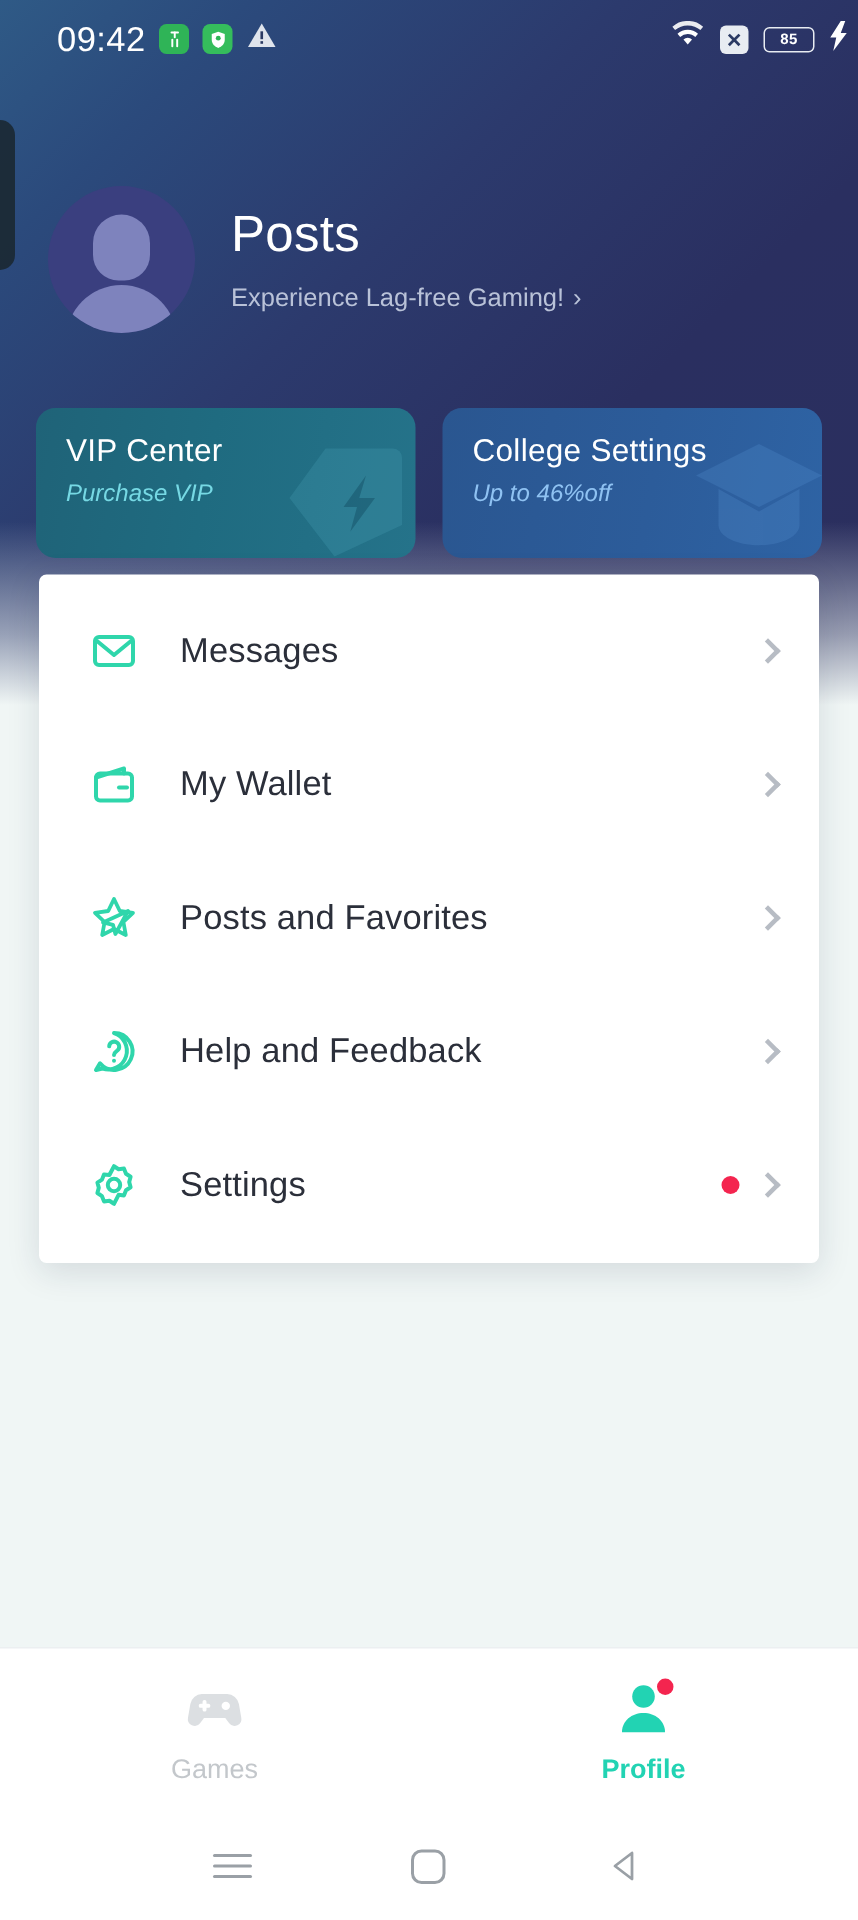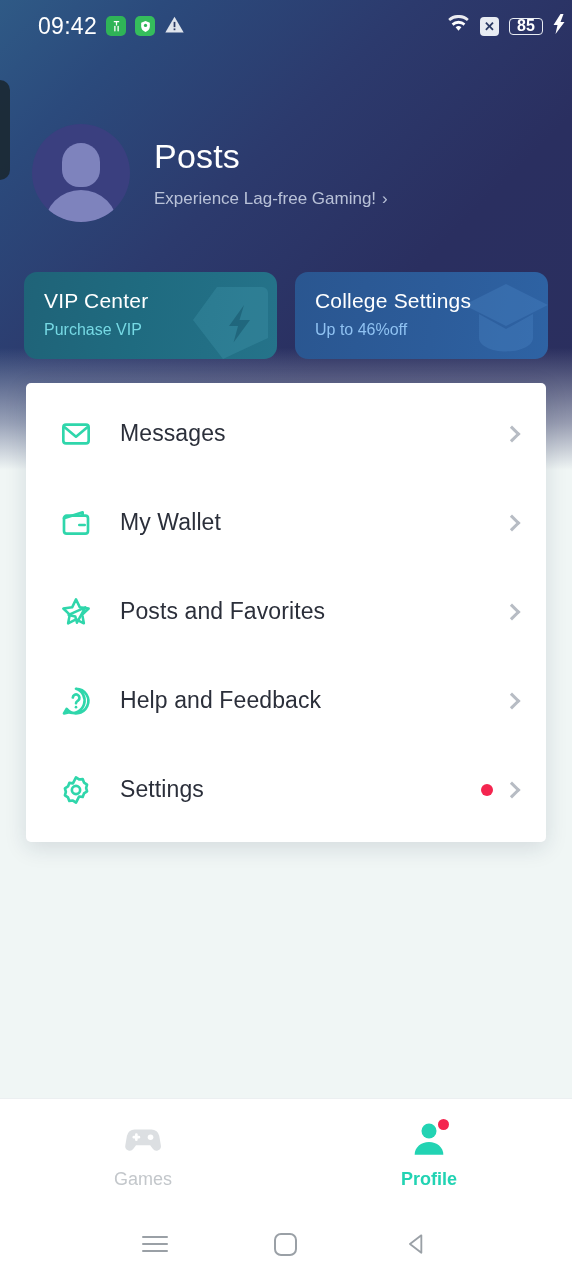--- a/index.html
+++ b/index.html
@@ -49,21 +49,21 @@
   .sb-appicon {
     width: 20px; height: 20px; border-radius: 5px;
     background: #2fb457;
     display: flex; align-items: center; justify-content: center;
   }
   .sb-appicon.alt { background: #35bd5c; }
   .sb-right { margin-left: auto; display: flex; align-items: center; gap: 10px; }
   .sb-batt {
     width: 34px; height: 17px; border: 1.8px solid #e8ecf2; border-radius: 4px;
     display: flex; align-items: center; justify-content: center;
-    font-size: 16px; font-weight: 700; color: #ffffff; letter-spacing: .2px; text-align: right;
+    font-size: 10px; font-weight: 700; color: #ffffff; letter-spacing: .2px; text-align: right;
   }
   .sb-nosim {
     width: 19px; height: 19px; border-radius: 4px; background: #e8ecf2;
     display: flex; align-items: center; justify-content: center;
     color: #2b3a63; font-size: 13px; font-weight: 700; line-height: 1;
   }
 
   
   .profile {
     position: absolute; left: 0; top: 124px;
@@ -96,37 +96,37 @@
     display: flex; align-items: flex-start; gap: 6px;
   }
   .login-sub .chev { font-size: 17px; color: #b9c2d8; }
 
   
   .promos {
     position: absolute; left: 24px; top: 272px;
     width: 524px; display: flex; gap: 18px;
   }
   .promo {
-    position: relative; flex: 1 1 0; height: 87px;
+    position: relative; flex: 1 1 0; height: 100px;
     border-radius: 13px; overflow: hidden;
     padding: 17px 0 0 20px;
   }
   .promo.vip {
     background: linear-gradient(100deg, #1f6378 0%, #1f6b80 45%, #25738a 100%);
   }
   .promo.college {
     background: linear-gradient(100deg, #2a5690 0%, #2c5c9a 55%, #2e63a4 100%);
   }
   .promo-title {
     position: relative; z-index: 2;
     color: #ffffff; font-size: 21px; font-weight: 400; letter-spacing: .2px;
   }
   .promo-sub {
     position: relative; z-index: 2; margin-top: 8px;
-    font-size: 16px; font-weight: 400;
+    font-size: 16px; font-weight: 400; font-style: italic;
   }
   .promo.vip .promo-sub { color: #76d9e4; }
   .promo.college .promo-sub { color: #8fc2f2; }
   .promo .art { position: absolute; right: -6px; bottom: -10px; z-index: 1; opacity: .5; }
 
   
   .menu-card {
     position: absolute; left: 26px; top: 383px;
     width: 520px;
     background: #ffffff;

